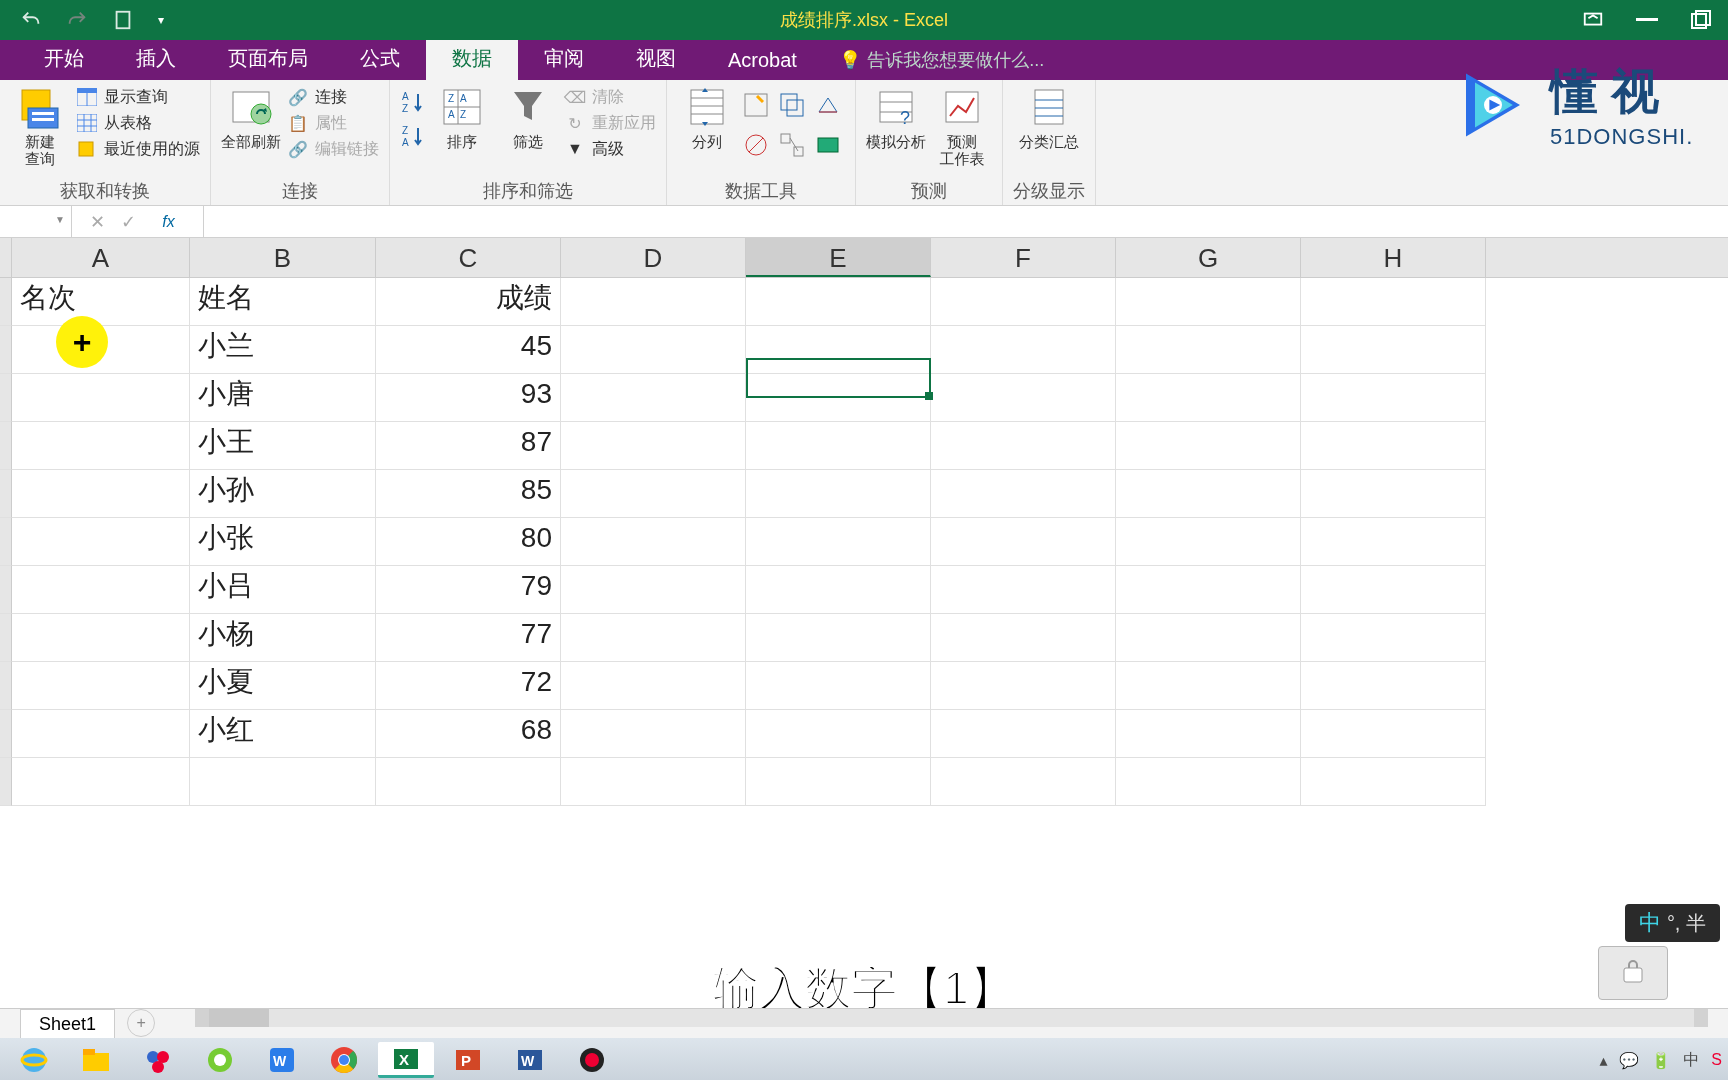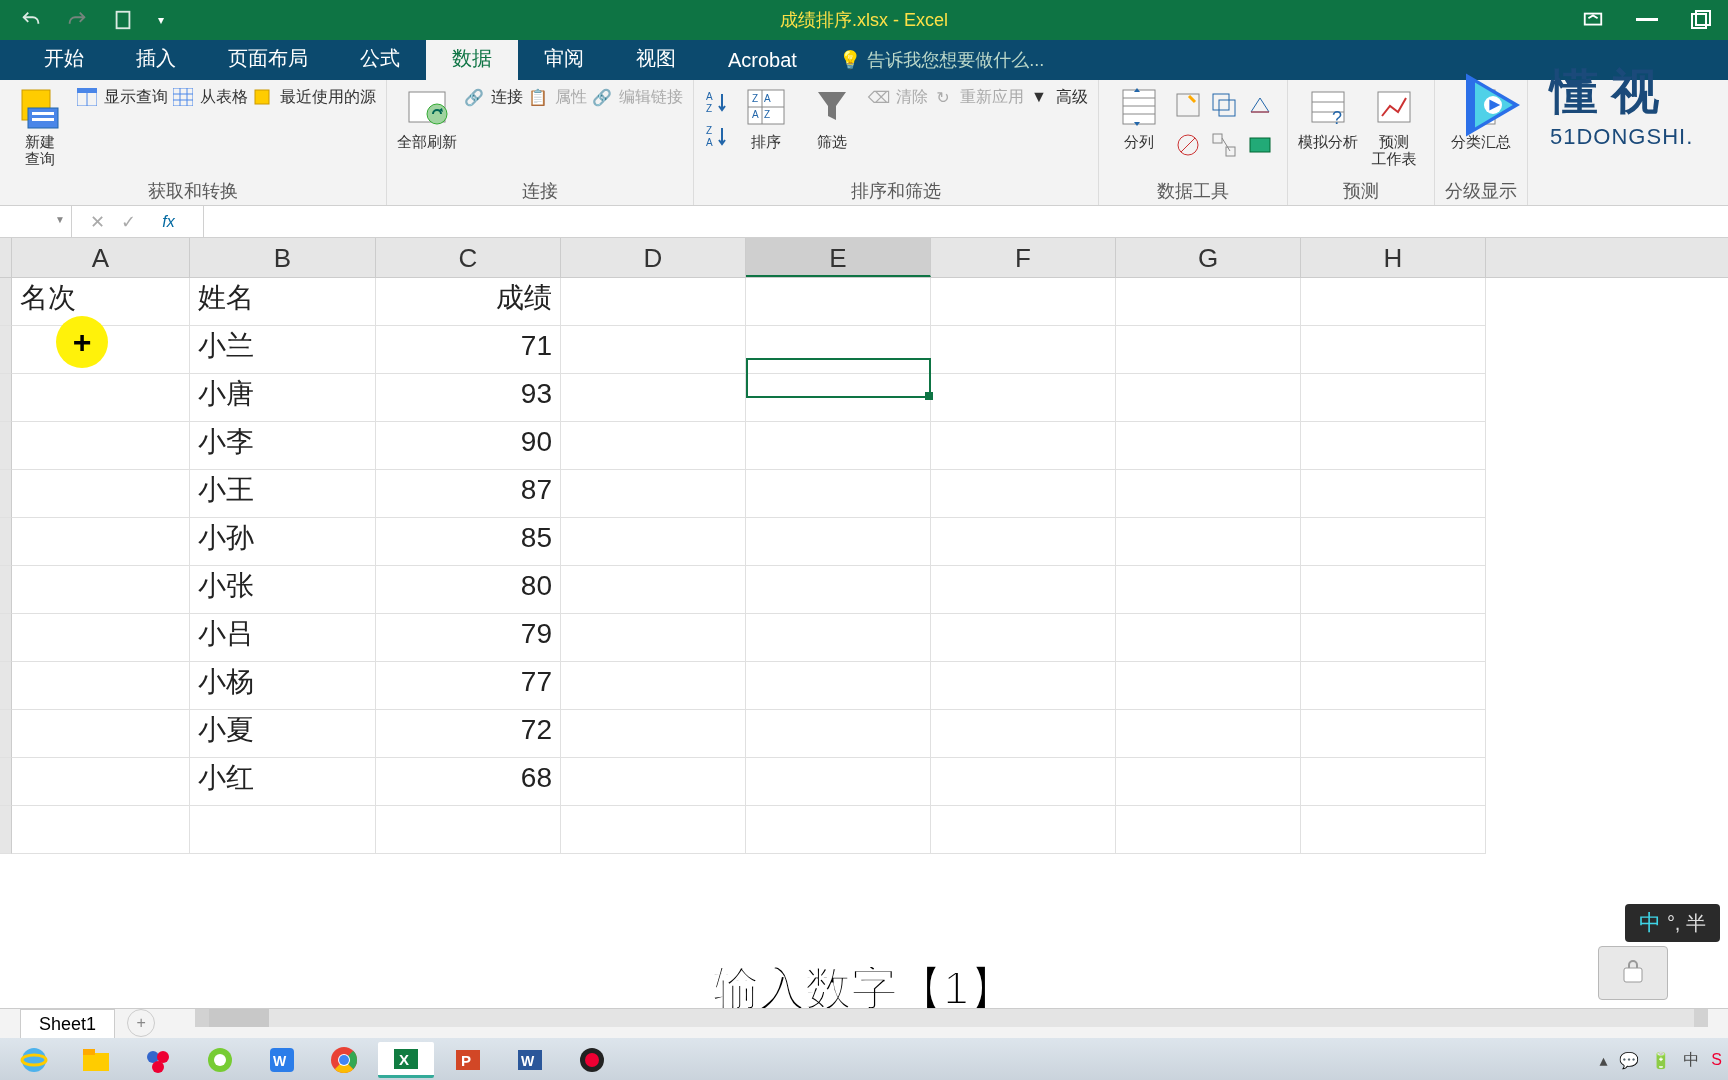--- a/index.html
+++ b/index.html
@@ -7,33 +7,33 @@
 
 
 .title-bar { background: #0e7444; height: 40px; display: flex; align-items: center; color: #fff; position: relative; }
 .qat { display: flex; gap: 24px; padding-left: 20px; align-items: center; }
 .qat-icon { width: 22px; height: 22px; opacity: 0.85; }
 .title-text { position: absolute; left: 50%; transform: translateX(-50%); font-size: 18px; color: #fde047; }
 .win-controls { position: absolute; right: 12px; display: flex; gap: 24px; align-items: center; }
 .win-btn { width: 30px; height: 30px; display: flex; align-items: center; justify-content: center; color: #fff; }
 
 
-.ribbon-tabs { background: #0c4a6e; height: 40px; display: flex; align-items: flex-end; padding-left: 18px; gap: 0; }
+.ribbon-tabs { background: #701a75; height: 40px; display: flex; align-items: flex-end; padding-left: 18px; gap: 0; }
 .tab { color: #fff; font-size: 20px; padding: 8px 26px 8px; cursor: pointer; }
 .tab.active { background: #f3f3f3; color: #0e7444; }
 .tell-me { color: #bcd8c9; font-size: 18px; margin-left: 16px; padding-bottom: 8px; display: flex; align-items: center; gap: 6px; }
 
 
 .ribbon { background: #f3f3f3; height: 126px; display: flex; border-bottom: 1px solid #d0d0d0; }
 .ribbon-group { border-right: 1px solid #dcdcdc; padding: 4px 10px 2px; display: flex; flex-direction: column; justify-content: space-between; align-items: center; }
 .group-items { display: flex; gap: 6px; align-items: flex-start; height: 98px; }
 .group-label { font-size: 18px; color: #5a5a5a; margin-top: 4px; }
 .big-btn { display: flex; flex-direction: column; align-items: center; gap: 3px; width: 60px; }
 .big-btn span { font-size: 15px; color: #333; text-align: center; line-height: 1.15; }
-.small-list { display: flex; flex-direction: row; gap: 4px; padding-top: 2px; }
+.small-list { display: flex; flex-direction: column; gap: 4px; padding-top: 2px; }
 .small-btn { display: flex; align-items: center; gap: 6px; font-size: 16px; color: #333; }
 .small-btn .ico { width: 22px; height: 22px; display: inline-flex; align-items: center; justify-content: center; }
 
 
 .formula-bar { height: 32px; display: flex; align-items: center; border-bottom: 1px solid #d0d0d0; background: #fff; }
 .name-box { width: 72px; border-right: 1px solid #d0d0d0; height: 100%; display: flex; align-items: center; padding-left: 10px; position: relative; }
 .name-box .dd { position: absolute; right: 6px; top: 8px; font-size: 10px; color: #888; }
 .fx-btns { display: flex; align-items: center; gap: 16px; padding: 0 18px; color: #aaa; border-right: 1px solid #d0d0d0; height: 100%; }
 .fx-label { padding: 0 10px; font-style: italic; color: #0369a1; }
 
@@ -417,43 +417,32 @@
         <div class="cell" style="width: 185px;"></div>
         <div class="cell" style="width: 185px;"></div>
         <div class="cell" style="width: 185px;"></div>
         <div class="cell" style="width: 185px;"></div>
         <div class="cell" style="width: 185px;"></div>
       </div>
       <div class="row">
         <div class="row-header"></div>
         <div class="cell" style="width: 178px;"></div>
         <div class="cell" style="width: 186px;">小兰</div>
-        <div class="cell num" style="width: 185px;">71</div>
+        <div class="cell num" style="width: 185px;">45</div>
         <div class="cell" style="width: 185px;"></div>
         <div class="cell" style="width: 185px;"></div>
         <div class="cell" style="width: 185px;"></div>
         <div class="cell" style="width: 185px;"></div>
         <div class="cell" style="width: 185px;"></div>
       </div>
       <div class="row">
         <div class="row-header"></div>
         <div class="cell" style="width: 178px;"></div>
         <div class="cell" style="width: 186px;">小唐</div>
         <div class="cell num" style="width: 185px;">93</div>
-        <div class="cell" style="width: 185px;"></div>
-        <div class="cell" style="width: 185px;"></div>
-        <div class="cell" style="width: 185px;"></div>
-        <div class="cell" style="width: 185px;"></div>
-        <div class="cell" style="width: 185px;"></div>
-      </div>
-      <div class="row">
-        <div class="row-header"></div>
-        <div class="cell" style="width: 178px;"></div>
-        <div class="cell" style="width: 186px;">小李</div>
-        <div class="cell num" style="width: 185px;">90</div>
         <div class="cell" style="width: 185px;"></div>
         <div class="cell" style="width: 185px;"></div>
         <div class="cell" style="width: 185px;"></div>
         <div class="cell" style="width: 185px;"></div>
         <div class="cell" style="width: 185px;"></div>
       </div>
       <div class="row">
         <div class="row-header"></div>
         <div class="cell" style="width: 178px;"></div>
         <div class="cell" style="width: 186px;">小王</div>

